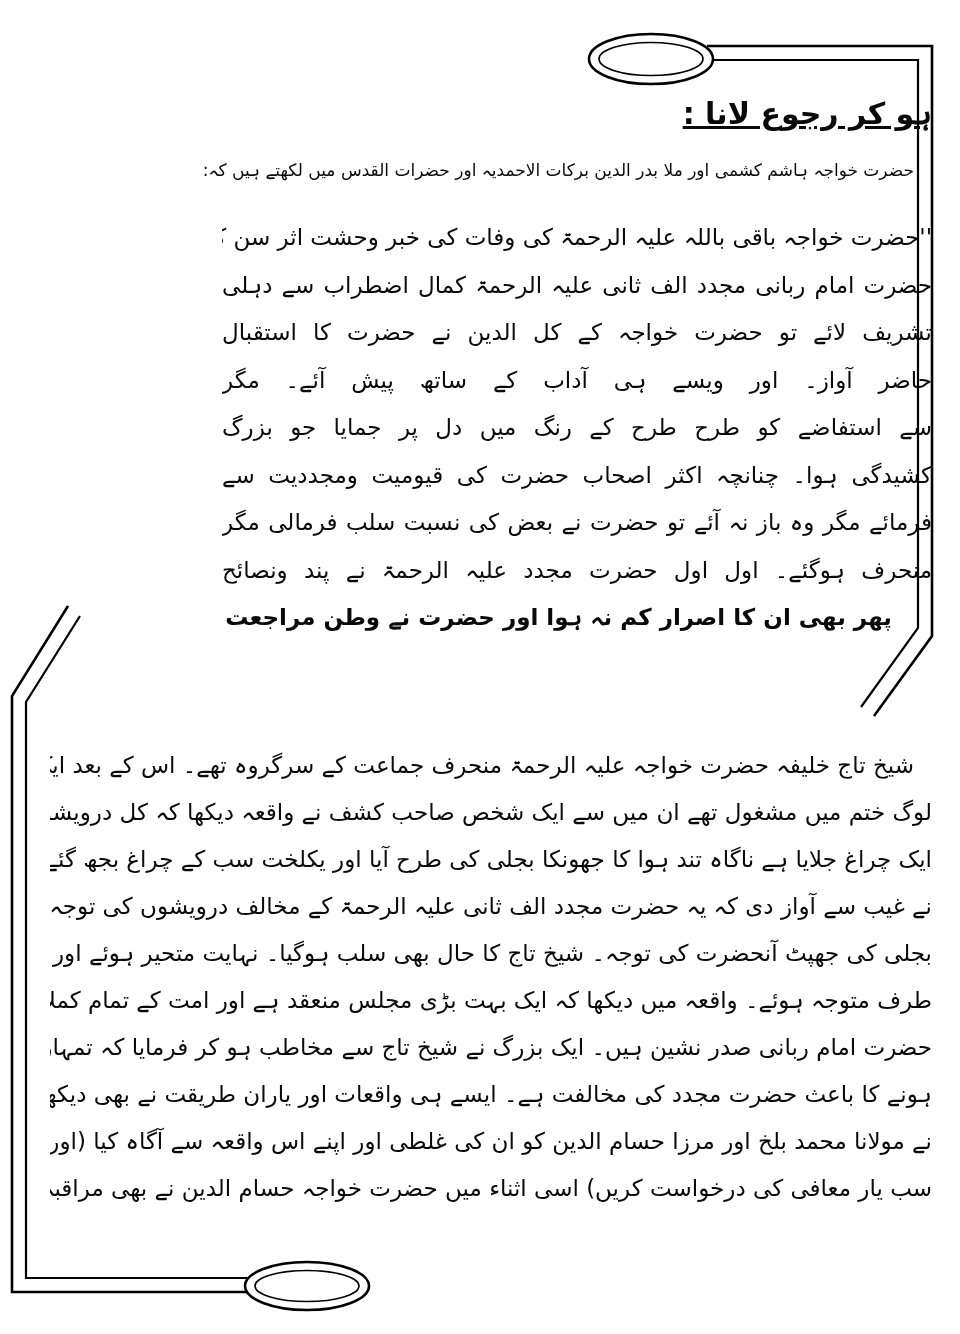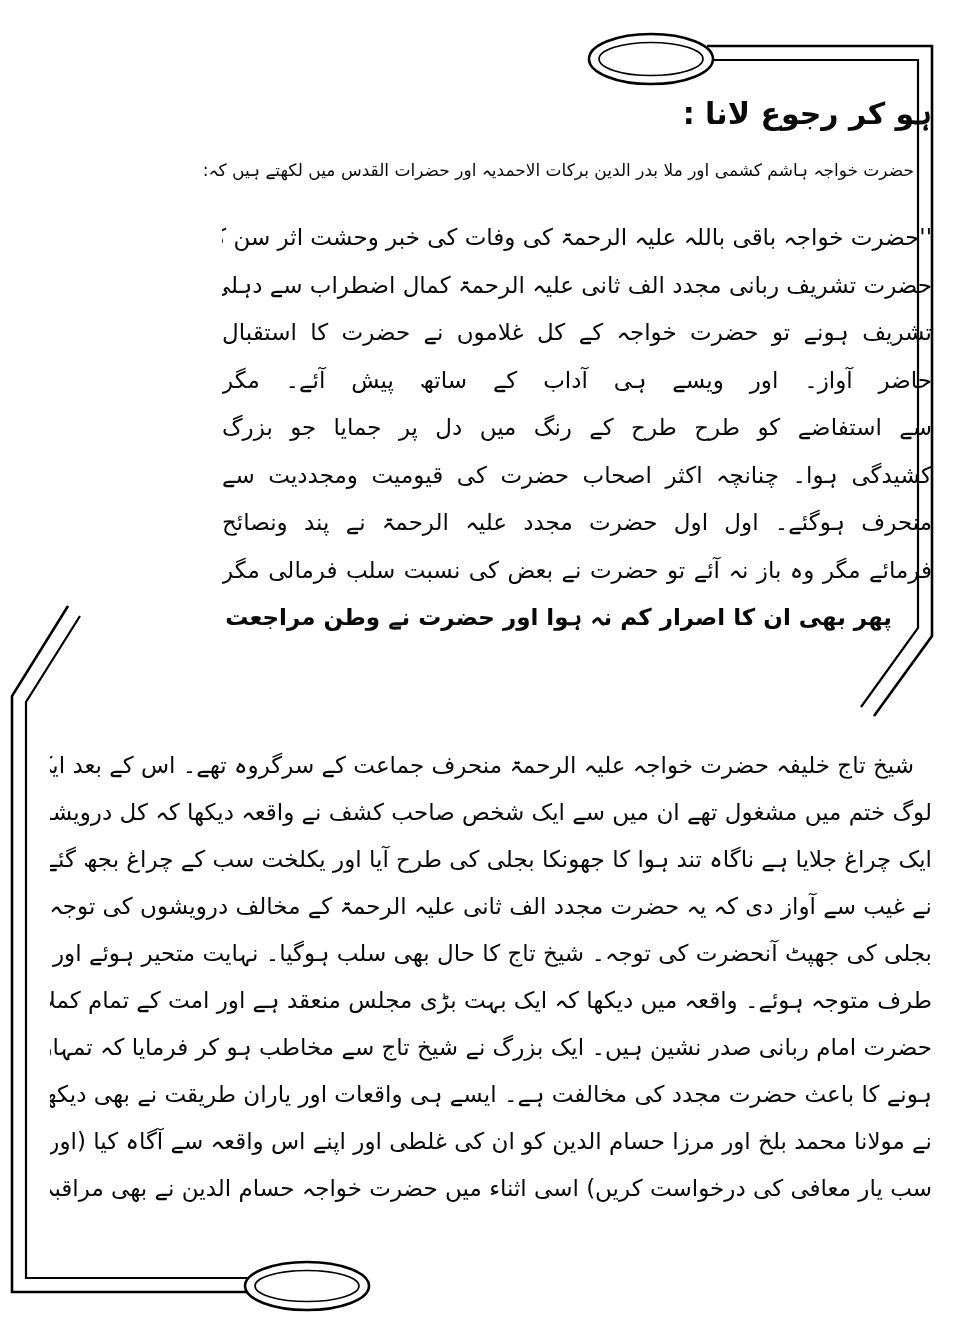--- a/index.html
+++ b/index.html
@@ -25,20 +25,21 @@
     pointer-events: none;
   }
   .heading {
     position: absolute;
     top: 96px;
     right: 28px;
     direction: rtl;
     font-size: 30px;
     font-weight: bold;
     white-space: nowrap;
+    text-decoration: underline;
   }
   .intro {
     position: absolute;
     top: 160px;
     right: 46px;
     direction: rtl;
     font-size: 17px;
     white-space: nowrap;
   }
   .quote-block {
@@ -99,27 +100,27 @@
     <ellipse cx="307" cy="1286" rx="62" ry="24" fill="#ffffff" stroke="#000" stroke-width="2.6"></ellipse>
     <ellipse cx="307" cy="1286" rx="52" ry="15.5" fill="none" stroke="#000" stroke-width="1.6"></ellipse>
   </svg>
 
   <div class="heading">ہو کر رجوع لانا :</div>
 
   <div class="intro">حضرت خواجہ ہاشم کشمی اور ملا بدر الدین برکات الاحمدیہ اور حضرات القدس میں لکھتے ہیں کہ:</div>
 
   <div class="quote-block">
       <div class="line">''حضرت خواجہ باقی باللہ علیہ الرحمۃ کی وفات کی خبر وحشت اثر سن کر</div>
-      <div class="line">حضرت تشریف ربانی مجدد الف ثانی علیہ الرحمۃ کمال اضطراب سے دہلی</div>
-      <div class="line">تشریف ہونے تو حضرت خواجہ کے کل غلاموں نے حضرت کا استقبال</div>
+      <div class="line">حضرت امام ربانی مجدد الف ثانی علیہ الرحمۃ کمال اضطراب سے دہلی</div>
+      <div class="line">تشریف لائے تو حضرت خواجہ کے کل الدین نے حضرت کا استقبال</div>
       <div class="line">حاضر آواز۔ اور ویسے ہی آداب کے ساتھ پیش آئے۔ مگر</div>
       <div class="line">سے استفاضے کو طرح طرح کے رنگ میں دل پر جمایا جو بزرگ</div>
       <div class="line">کشیدگی ہوا۔ چنانچہ اکثر اصحاب حضرت کی قیومیت ومجددیت سے</div>
+      <div class="line">فرمائے مگر وہ باز نہ آئے تو حضرت نے بعض کی نسبت سلب فرمالی مگر</div>
       <div class="line">منحرف ہوگئے۔ اول اول حضرت مجدد علیہ الرحمۃ نے پند ونصائح</div>
-      <div class="line">فرمائے مگر وہ باز نہ آئے تو حضرت نے بعض کی نسبت سلب فرمالی مگر</div>
       <div class="line">پھر بھی ان کا اصرار کم نہ ہوا اور حضرت نے وطن مراجعت فرمائی''</div>
     </div>
 
   <div class="body-block">
       <div class="line">شیخ تاج خلیفہ حضرت خواجہ علیہ الرحمۃ منحرف جماعت کے سرگروہ تھے۔ اس کے بعد ایک دن سب</div>
       <div class="line">لوگ ختم میں مشغول تھے ان میں سے ایک شخص صاحب کشف نے واقعہ دیکھا کہ کل درویشوں نے ایک</div>
       <div class="line">ایک چراغ جلایا ہے ناگاہ تند ہوا کا جھونکا بجلی کی طرح آیا اور یکلخت سب کے چراغ بجھ گئے۔ اتنے میں کسی</div>
       <div class="line">نے غیب سے آواز دی کہ یہ حضرت مجدد الف ثانی علیہ الرحمۃ کے مخالف درویشوں کی توجہ کے چراغ ہیں اور</div>
       <div class="line">بجلی کی جھپٹ آنحضرت کی توجہ۔ شیخ تاج کا حال بھی سلب ہوگیا۔ نہایت متحیر ہوئے اور اس کے باعث کی</div>
       <div class="line">طرف متوجہ ہوئے۔ واقعہ میں دیکھا کہ ایک بہت بڑی مجلس منعقد ہے اور امت کے تمام کملا حاضر ہیں اور</div>

